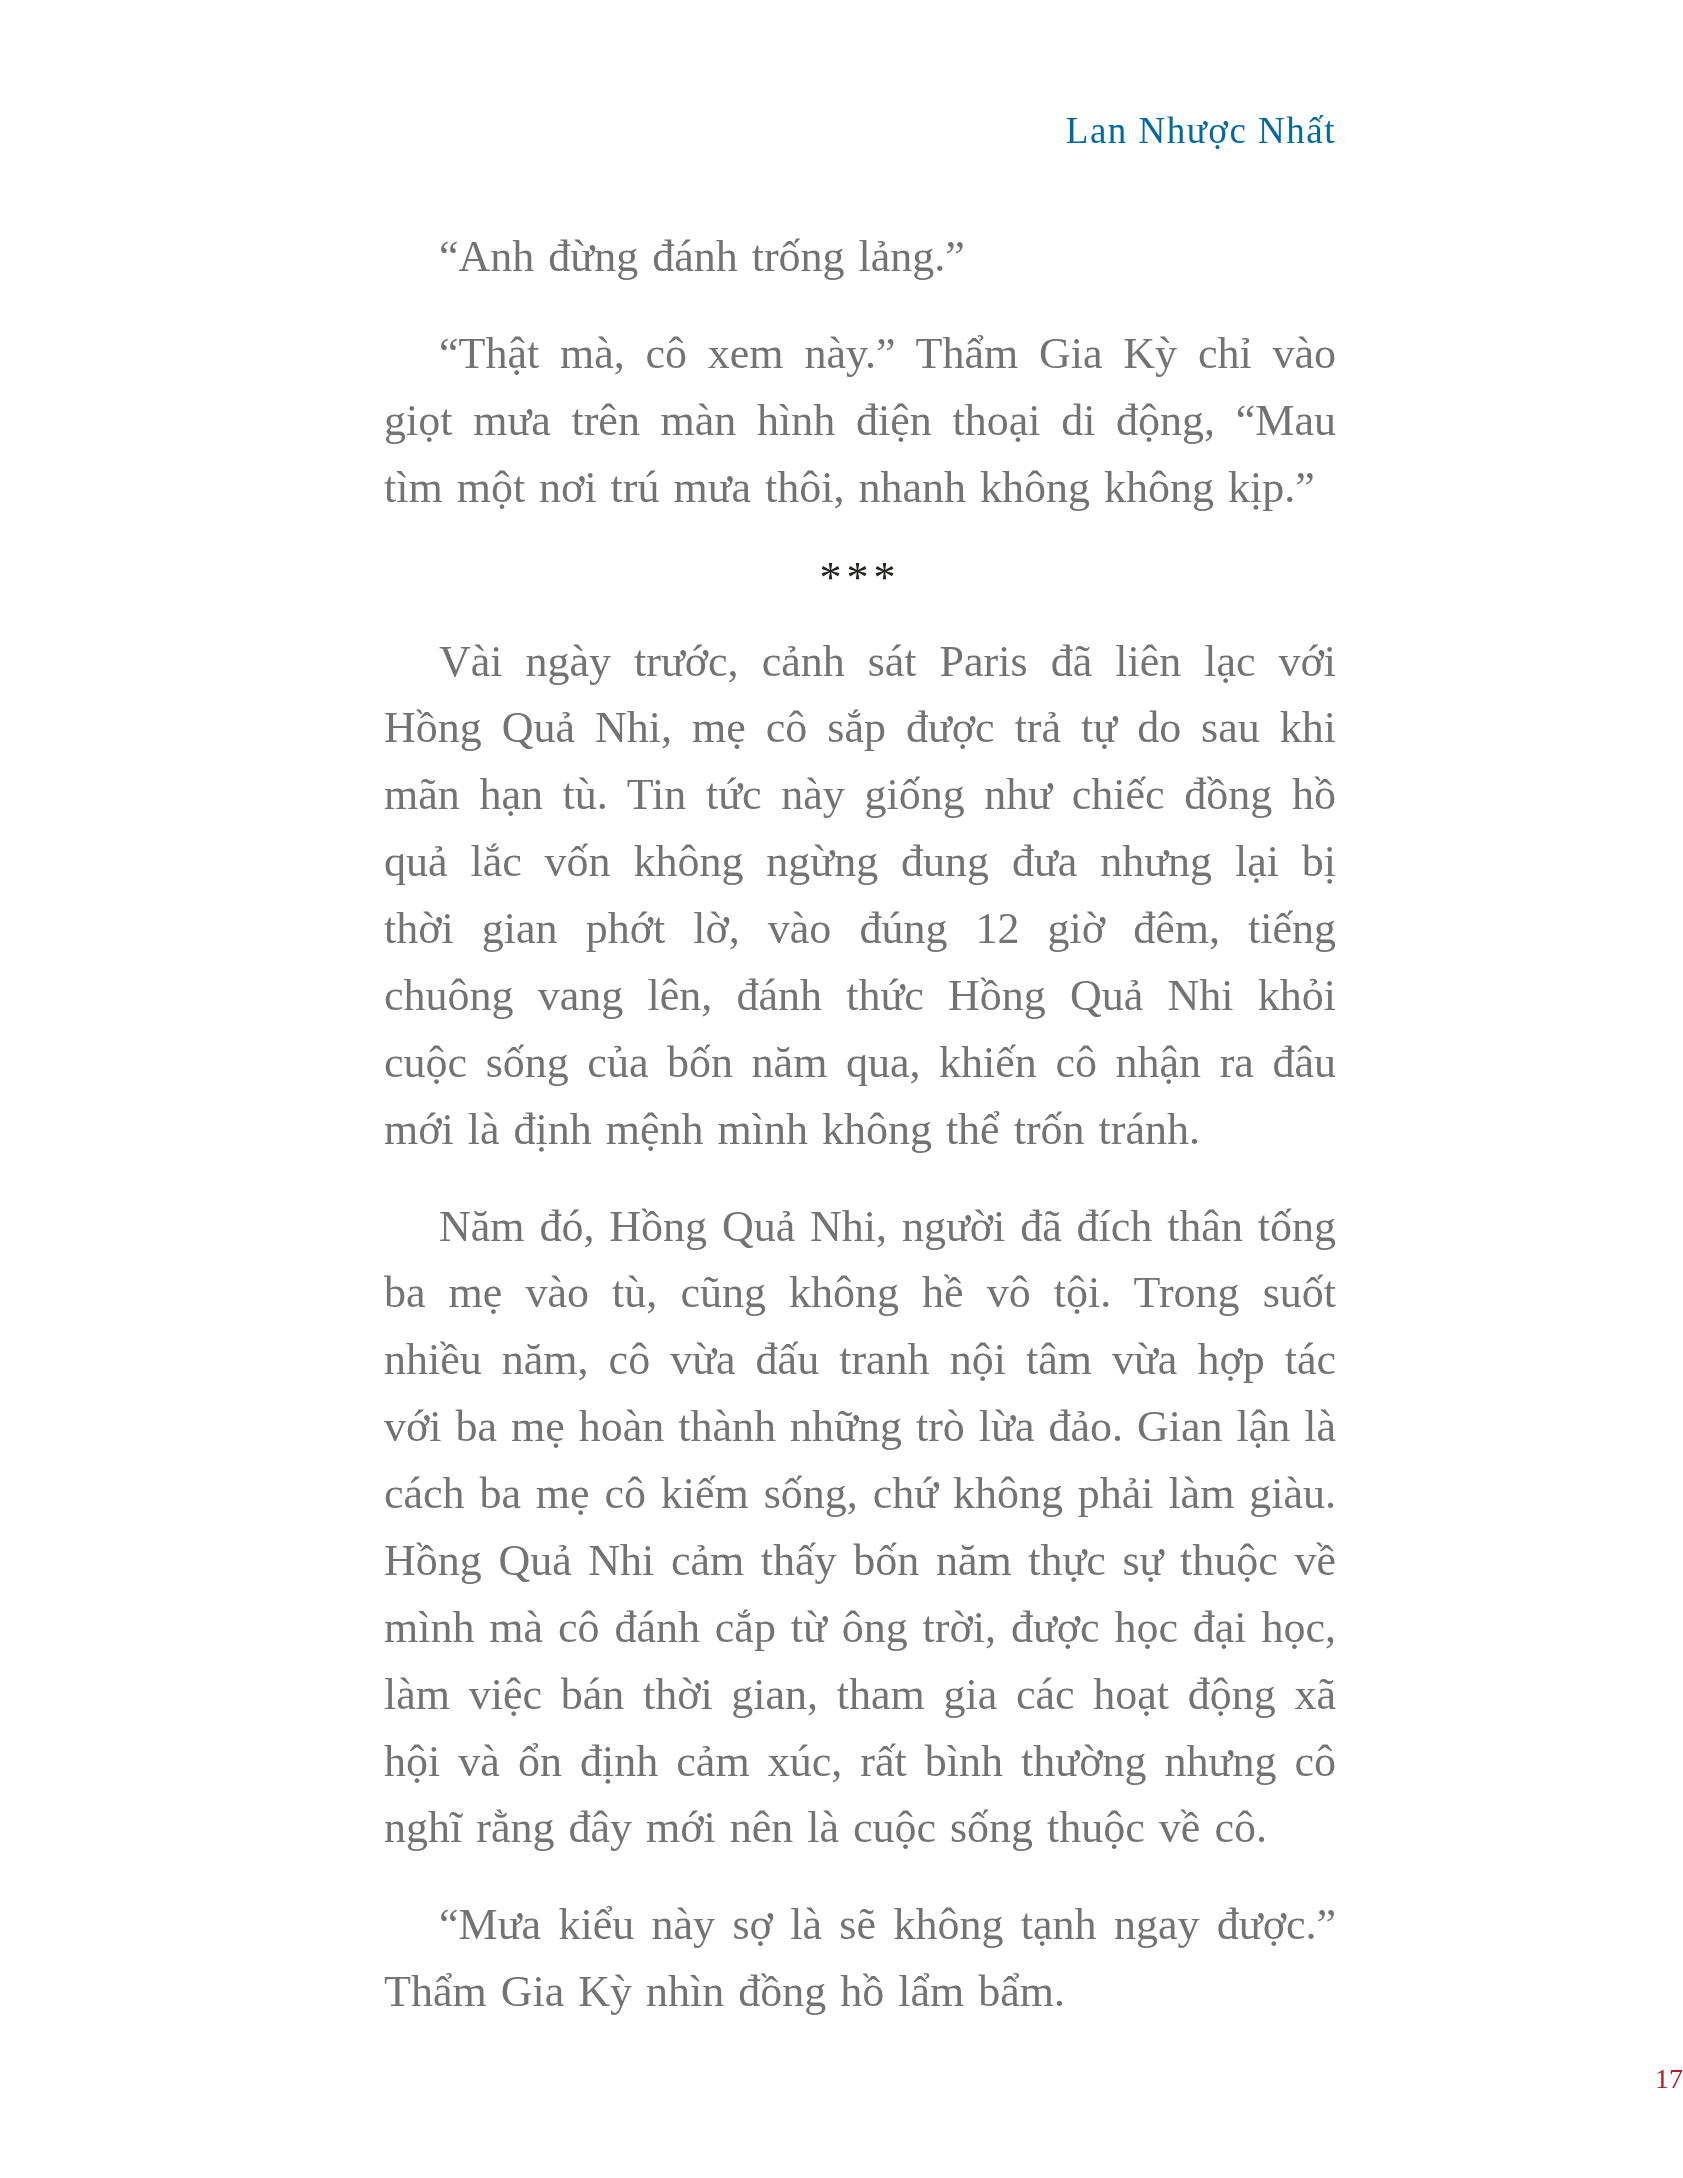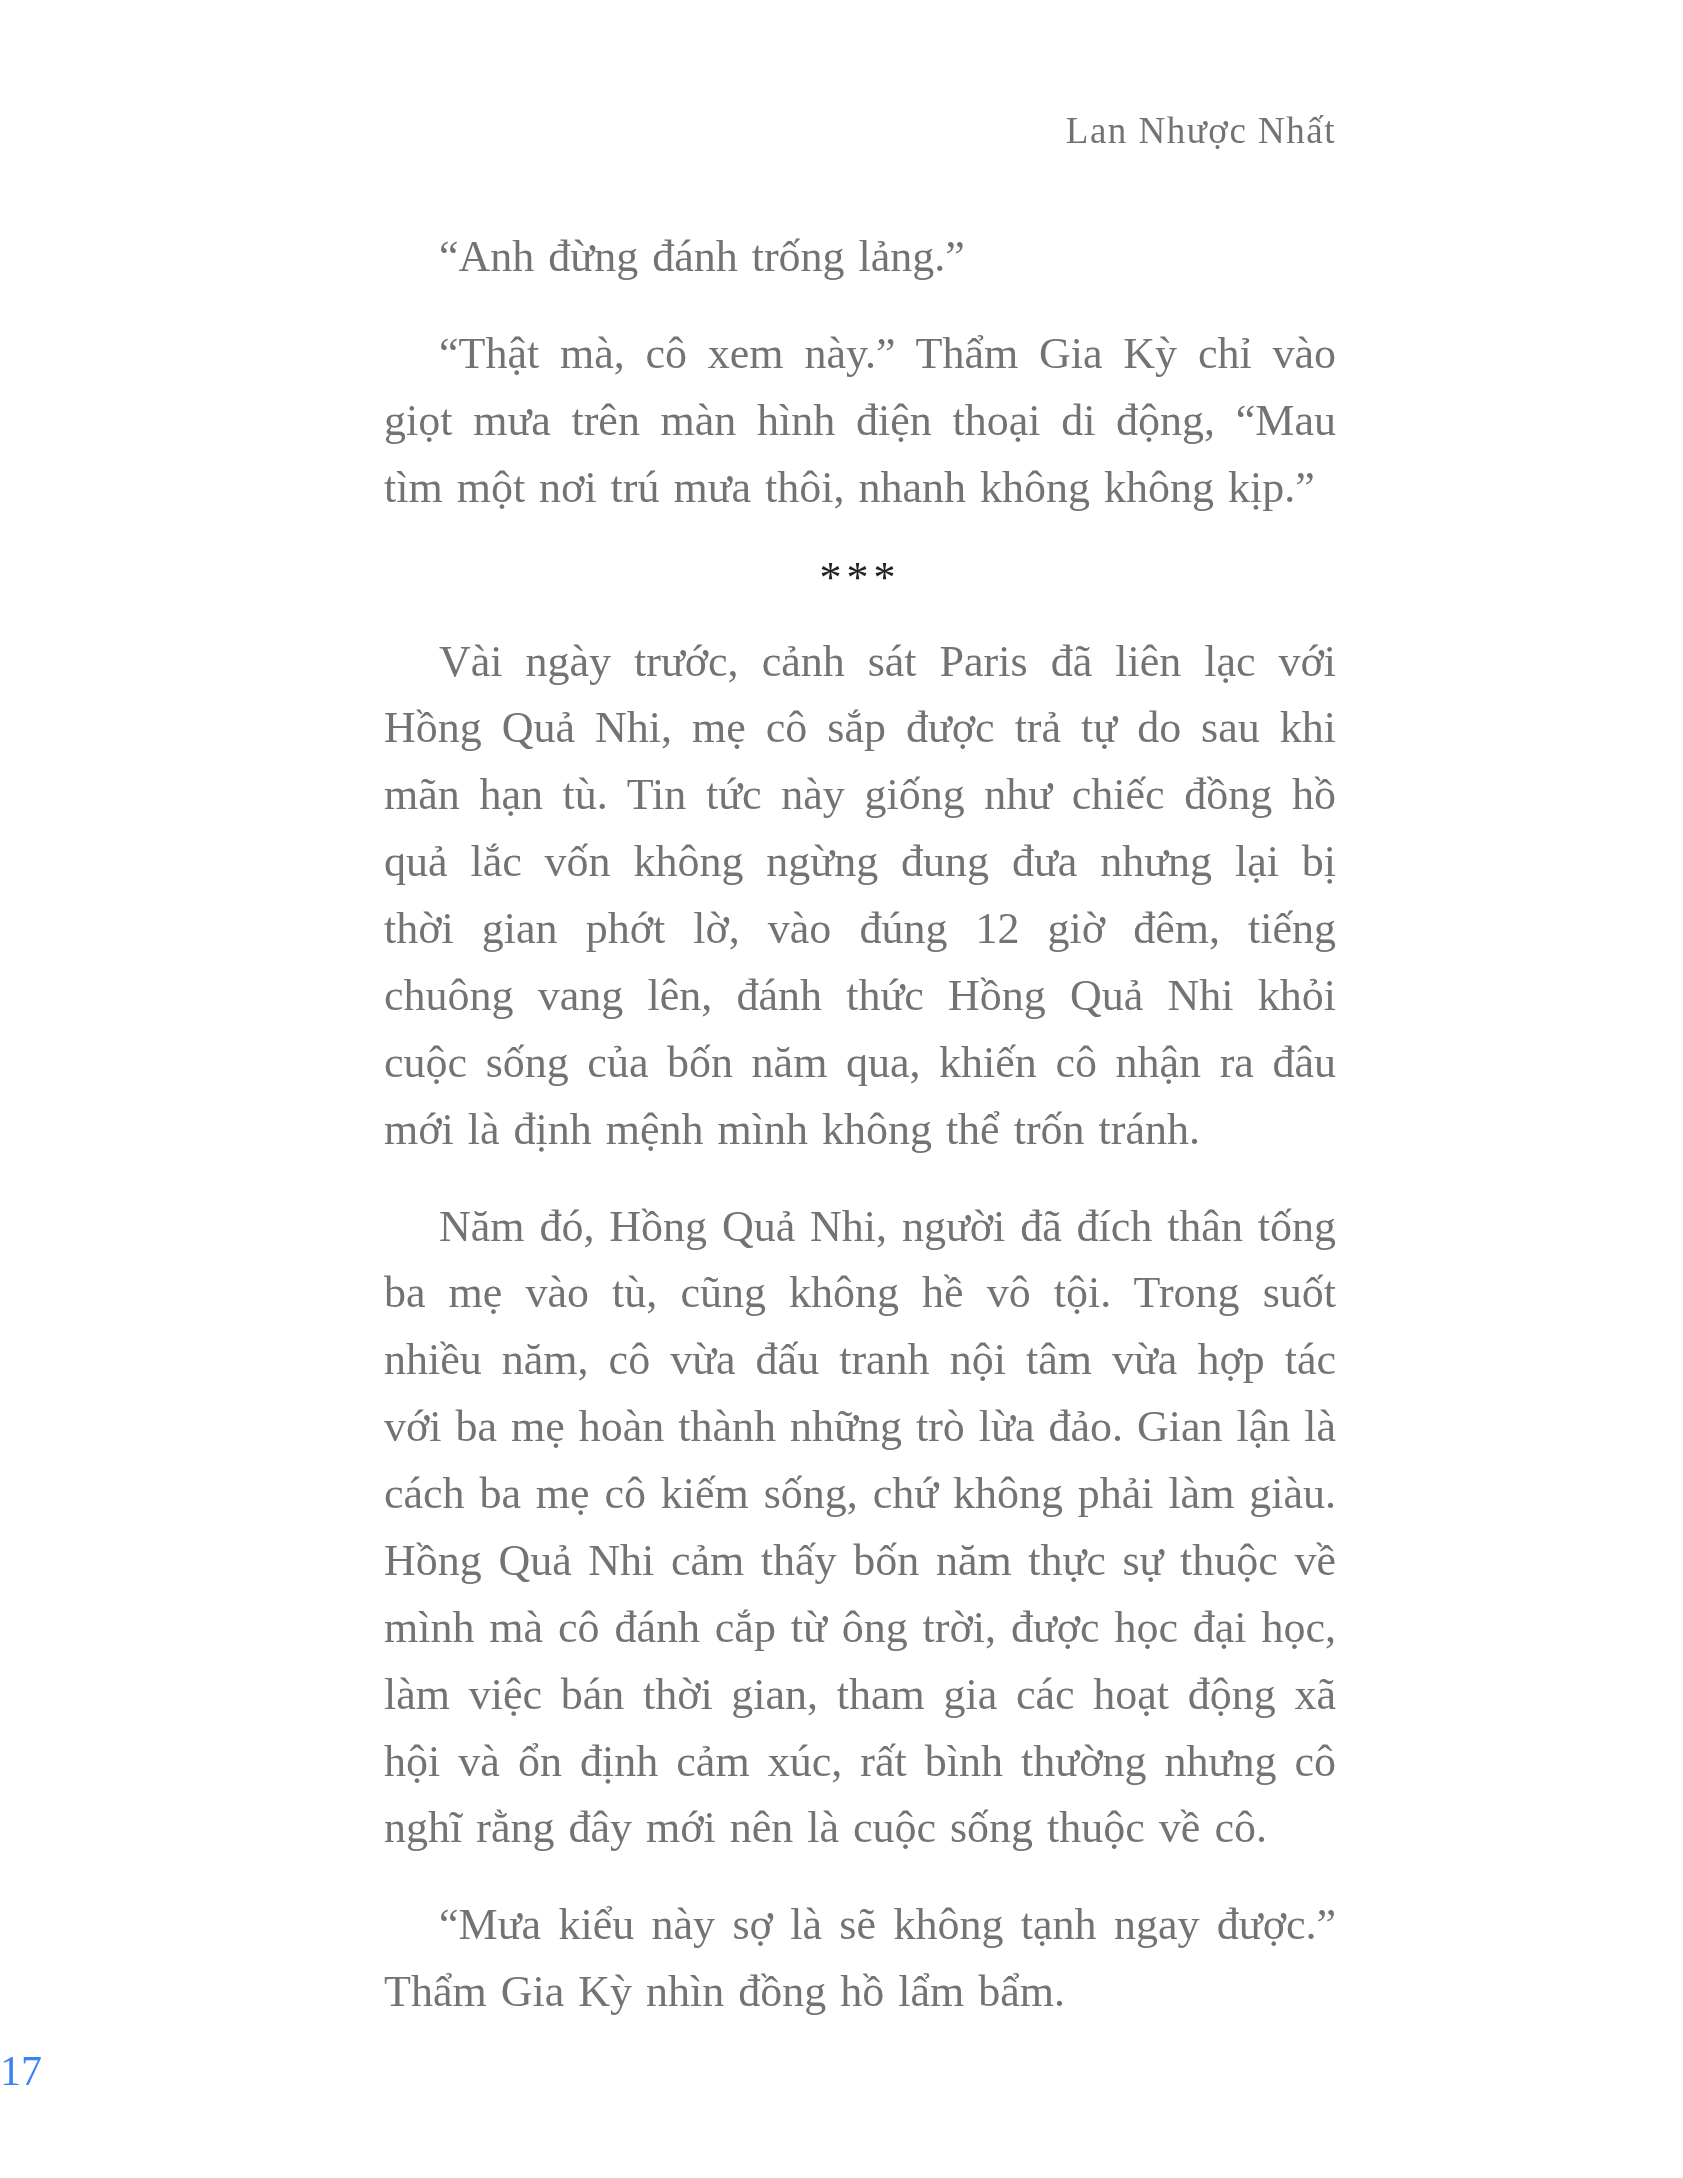--- a/index.html
+++ b/index.html
@@ -16,21 +16,21 @@
     font-family: "Liberation Serif", serif;
     box-sizing: border-box;
     overflow: hidden;
   }
   .running-header {
     position: absolute;
     top: 109px;
     right: 347px;
     font-size: 37px;
     letter-spacing: 1.5px;
-    color: #737373;
+    color: #0369a1;
     white-space: nowrap;
     text-align: center;
   }
   .body-text {
     position: absolute;
     top: 224px;
     left: 384px;
     width: 952px;
   }
   .para {
@@ -48,23 +48,23 @@
     text-indent: 0;
     letter-spacing: 5px;
     margin: 6px 0 26px 0;
     color: #22211f;
   }
   .page-number {
     position: absolute;
     bottom: 83px;
     left: 0;
     width: 100%;
-    text-align: left;
-    font-size: 42px;
-    color: #3b82f6;
+    text-align: right;
+    font-size: 28px;
+    color: #b91c1c;
   }
 </style>
 </head>
 <body>
 
 <div class="page">
 
   <header class="running-header">Lan Nhược Nhất</header>
 
   <main class="body-text">

